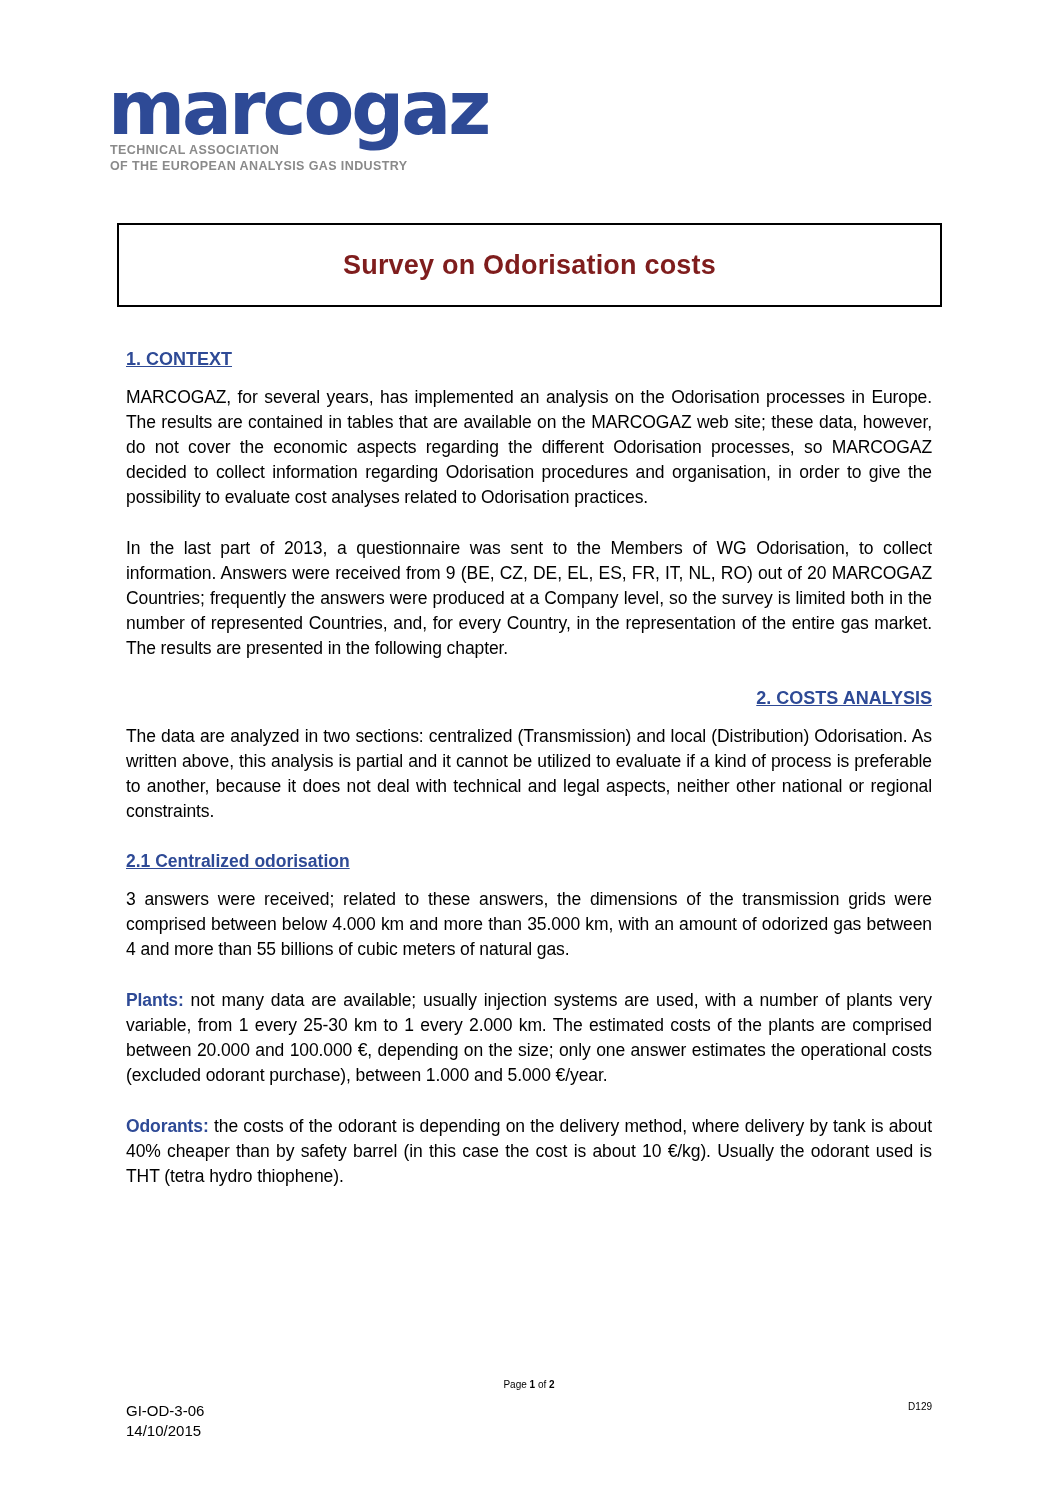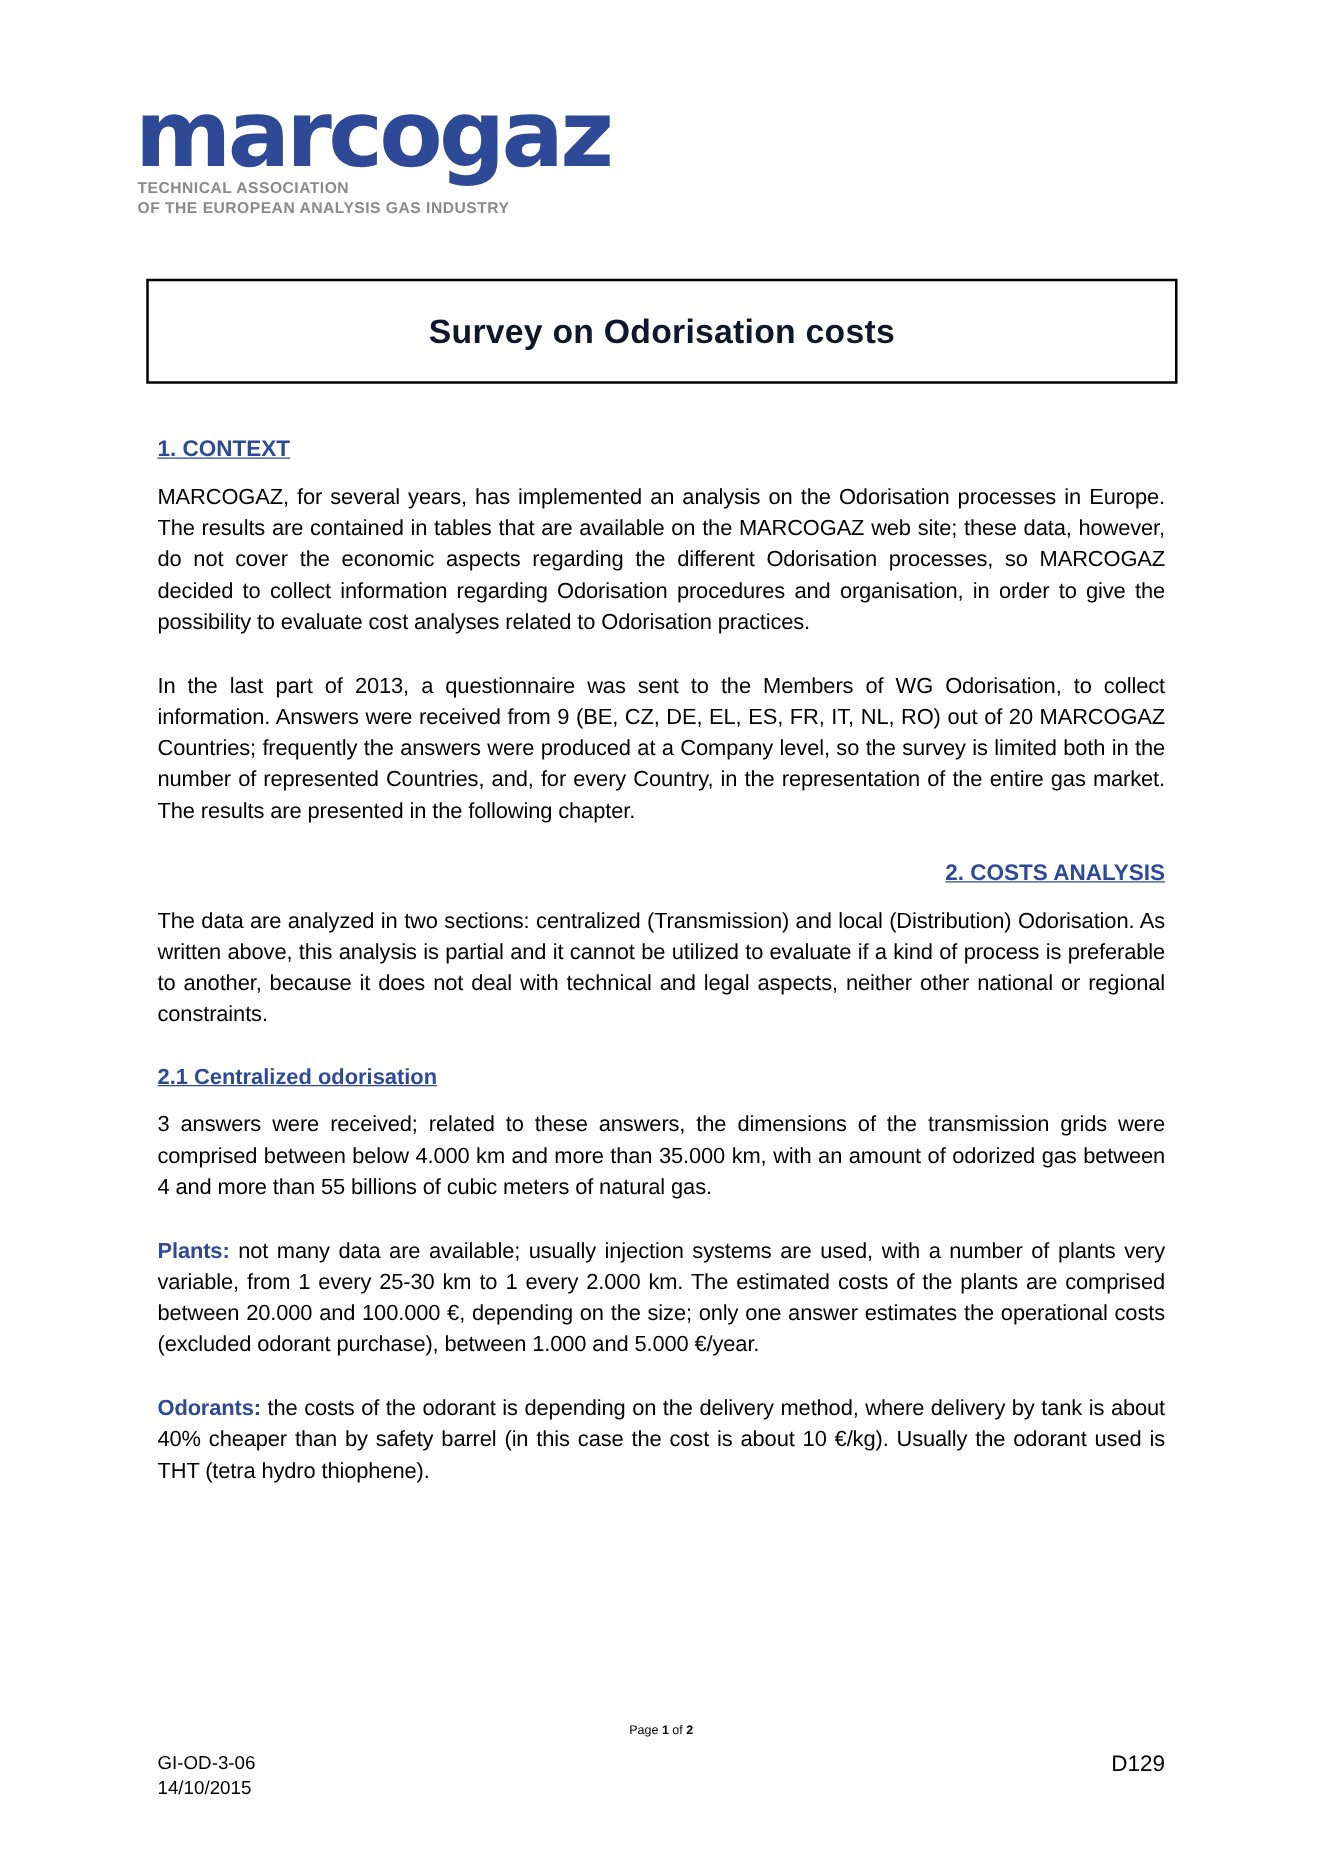--- a/index.html
+++ b/index.html
@@ -35,21 +35,21 @@
   .title-box {
     position:absolute;
     top:223px; left:117px;
     width:825px; height:84px;
     border:2px solid #000000;
     display:flex; align-items:center; justify-content:center;
   }
   .title-text {
     font-size:27px;
     font-weight:bold;
-    color:#0f172a;
+    color:#7f1d1d;
     letter-spacing:0.2px;
   }
   
   .content {
     position:absolute;
     top:348px; left:126px;
     width:806px;
   }
   .section-heading {
     font-size:18px;
@@ -88,21 +88,21 @@
   }
   .footer-pageline b { font-weight:bold; }
   .footer-ref {
     position:absolute;
     top:1401px; left:126px;
     font-size:15px; line-height:20px;
   }
   .footer-code {
     position:absolute;
     top:1401px; right:126px;
-    font-size:18px;
+    font-size:10px;
   }
 </style>
 </head>
 <body>
 
 <div class="page">
 
   <header class="logo">
     <div class="logo-wordmark">marcogaz</div>
     <div class="logo-tagline first">TECHNICAL ASSOCIATION</div>

